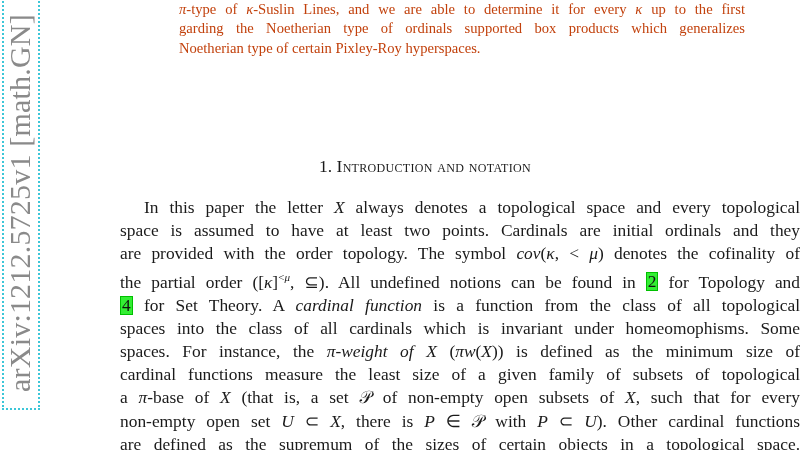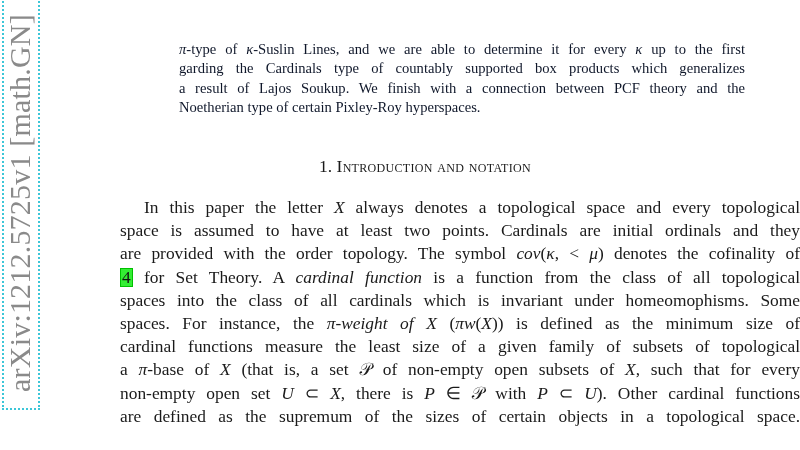--- a/index.html
+++ b/index.html
@@ -40,22 +40,21 @@
   }
   
   .abstract {
     position: absolute;
     left: 179px;
     top: 0px;
     width: 566px;
     font-family: "Liberation Serif", serif;
     font-size: 14.6px;
     line-height: 19.4px;
-    color: #0f172a;
-    margin-top: 40px;
+    color: #c2410c;
   }
   .abstract .line {
     display: block;
     white-space: nowrap;
     text-align: justify;
     text-align-last: justify;
   }
   .abstract .line.last {
     text-align-last: left;
   }
@@ -107,34 +106,34 @@
   em { font-style: italic; }
 </style>
 </head>
 <body>
 
 <div class="arxiv-stamp"></div>
 <div class="arxiv-stamp-text">arXiv:1212.5725v1  [math.GN]</div>
 
 <div class="abstract">
   <span class="line"><i>π</i>-type of <i>κ</i>-Suslin Lines, and we are able to determine it for every <i>κ</i> up to the first</span>
-  <span class="line">garding the Cardinals type of countably supported box products which generalizes</span>
-  <span class="line">a result of Lajos Soukup. We finish with a connection between PCF theory and the</span>
+  <span class="line">garding the Noetherian type of ordinals supported box products which generalizes</span>
   <span class="line last">Noetherian type of certain Pixley-Roy hyperspaces.</span>
 </div>
 
 <div class="section-heading">
   <span>1.</span>
   <span class="sc">Introduction and notation</span>
 </div>
 
 <div class="body-text">
   <span class="line indent">In this paper the letter <i>X</i> always denotes a topological space and every topological</span>
   <span class="line">space is assumed to have at least two points. Cardinals are initial ordinals and they</span>
   <span class="line">are provided with the order topology. The symbol <i>cov</i>(<i>κ</i>, &lt; <i>μ</i>) denotes the cofinality of</span>
+  <span class="line">the partial order ([<i>κ</i>]<sup style="font-size:11px">&lt;<i>μ</i></sup>, ⊆). All undefined notions can be found in <a class="cite">2</a> for Topology and</span>
   <span class="line"><a class="cite">4</a> for Set Theory. A <em>cardinal function</em> is a function from the class of all topological</span>
   <span class="line">spaces into the class of all cardinals which is invariant under homeomophisms. Some</span>
   <span class="line">spaces. For instance, the <em>π-weight of X</em> (<i>πw</i>(<i>X</i>)) is defined as the minimum size of</span>
   <span class="line">cardinal functions measure the least size of a given family of subsets of topological</span>
   <span class="line">a <i>π</i>-base of <i>X</i> (that is, a set 𝒫 of non-empty open subsets of <i>X</i>, such that for every</span>
   <span class="line">non-empty open set <i>U</i> ⊂ <i>X</i>, there is <i>P</i> ∈ 𝒫 with <i>P</i> ⊂ <i>U</i>). Other cardinal functions</span>
   <span class="line">are defined as the supremum of the sizes of certain objects in a topological space.</span>
 
 </div>
 

